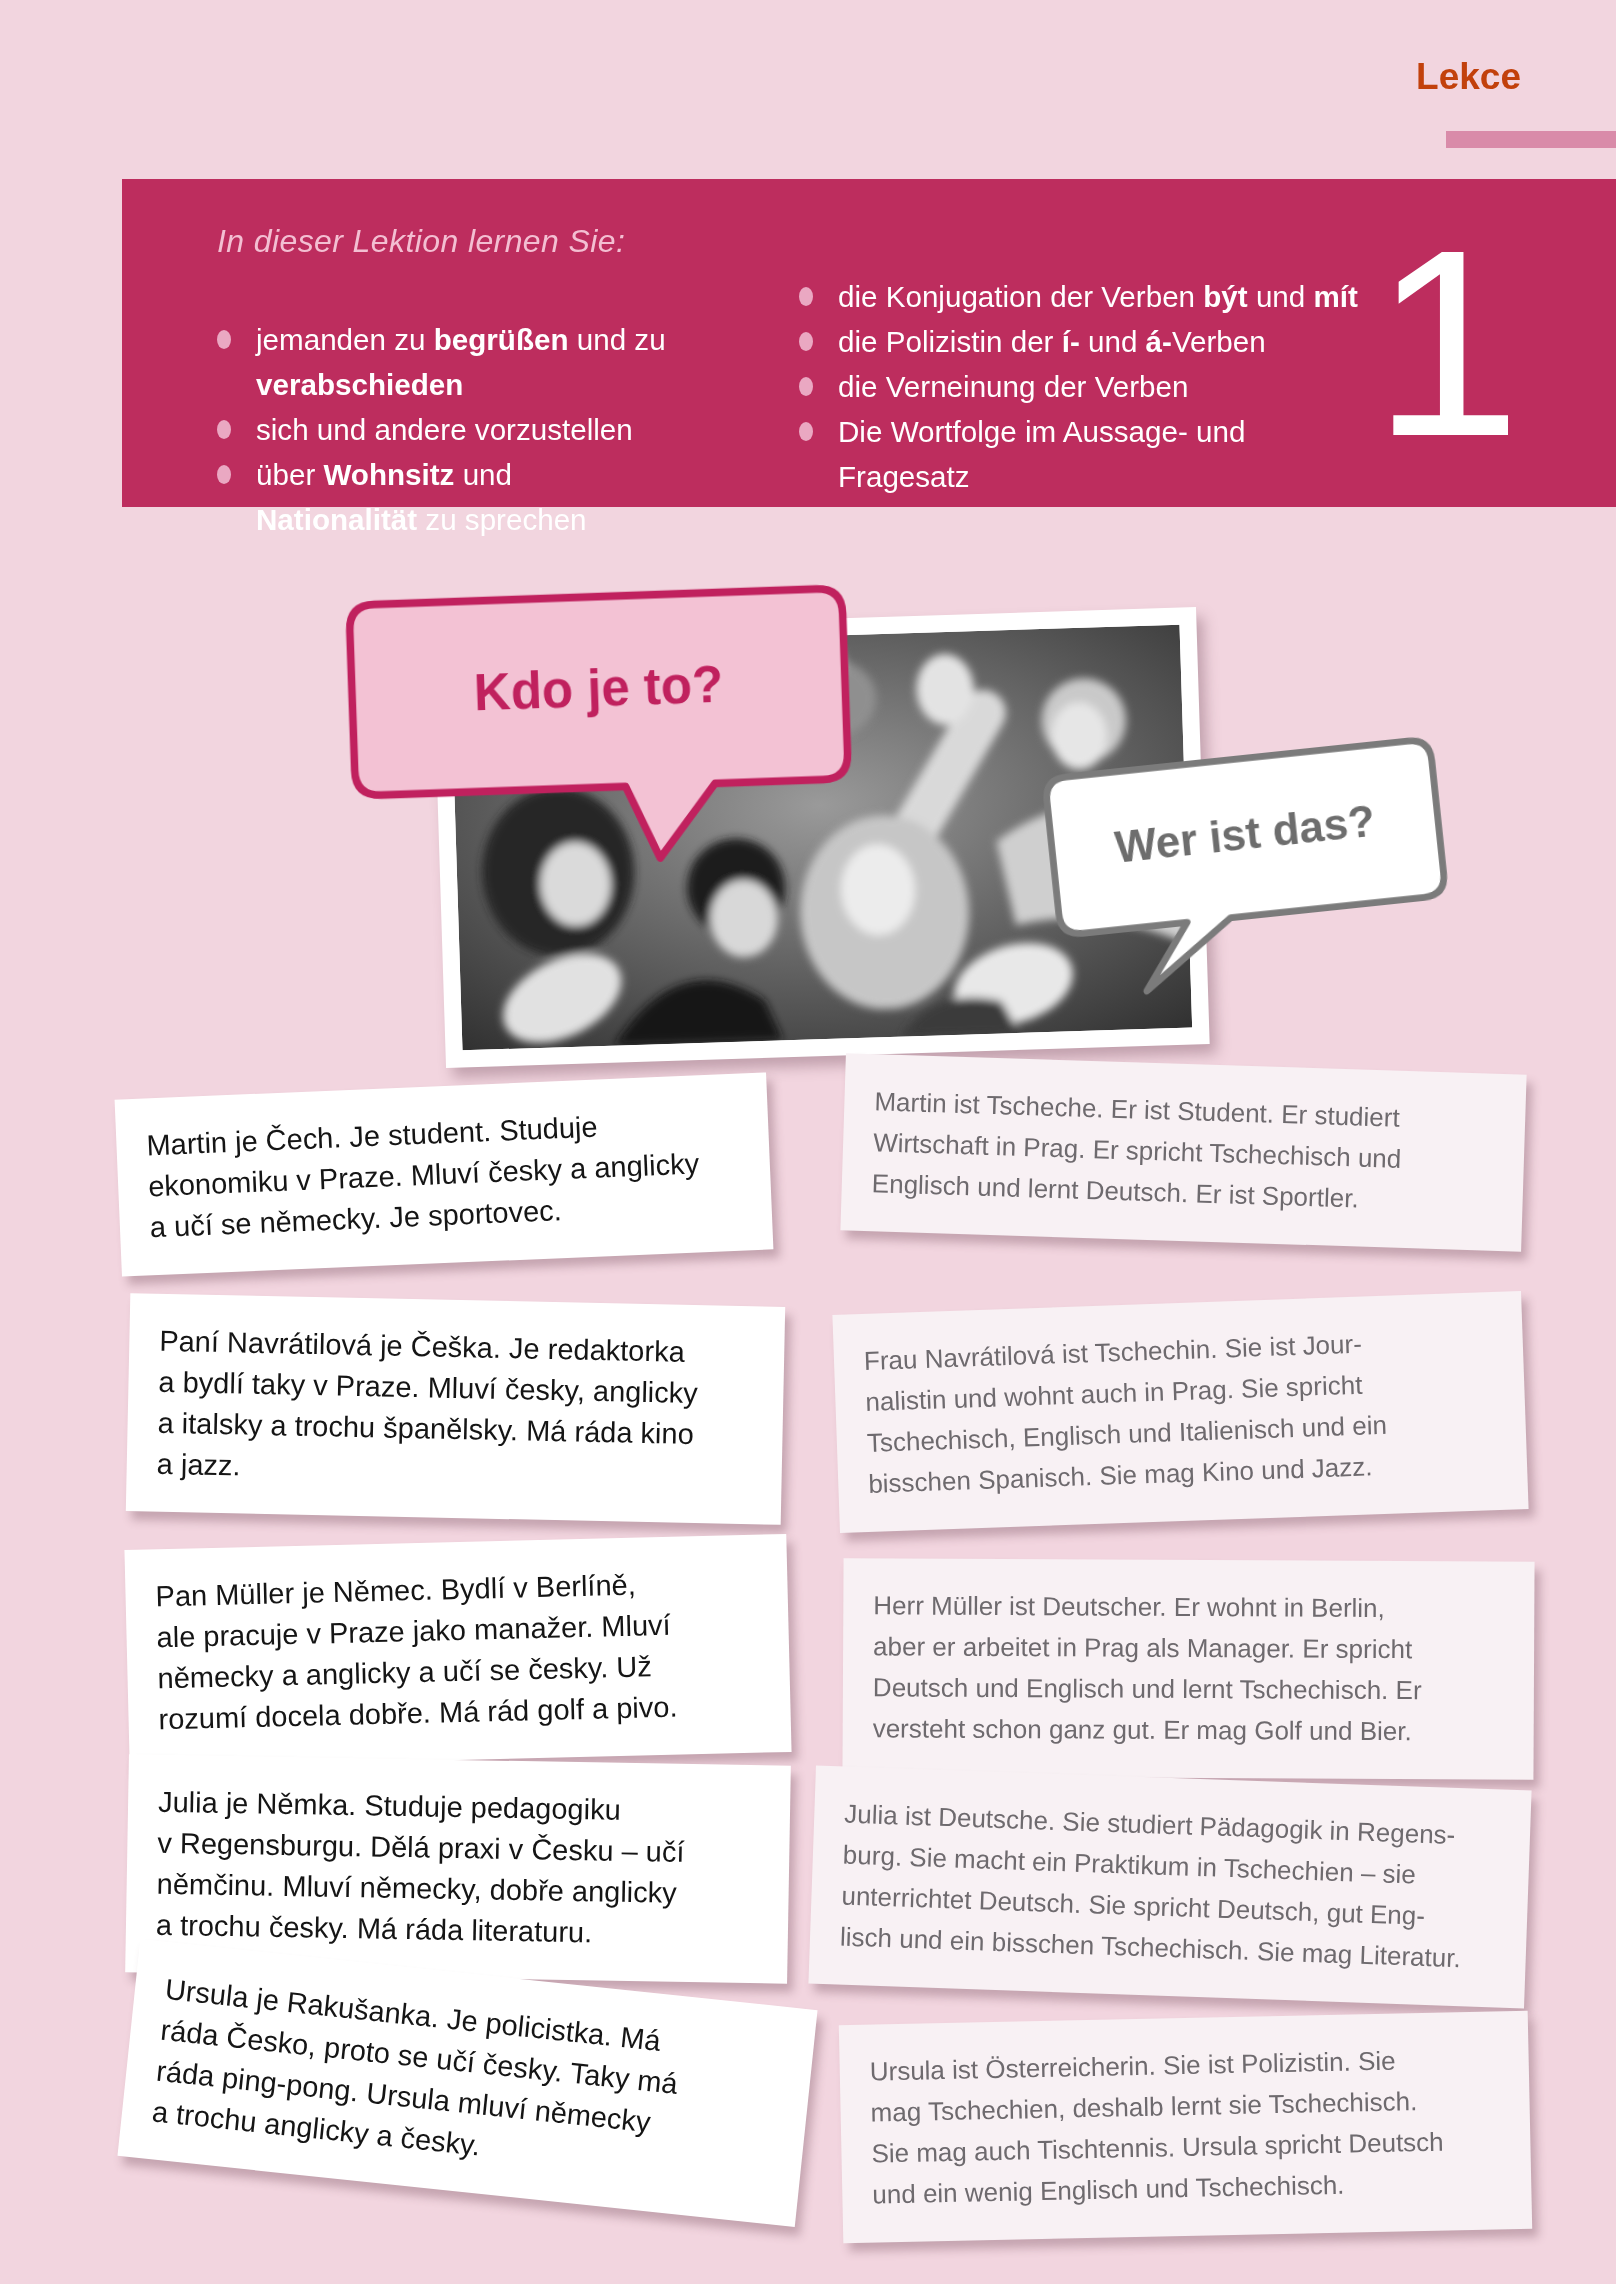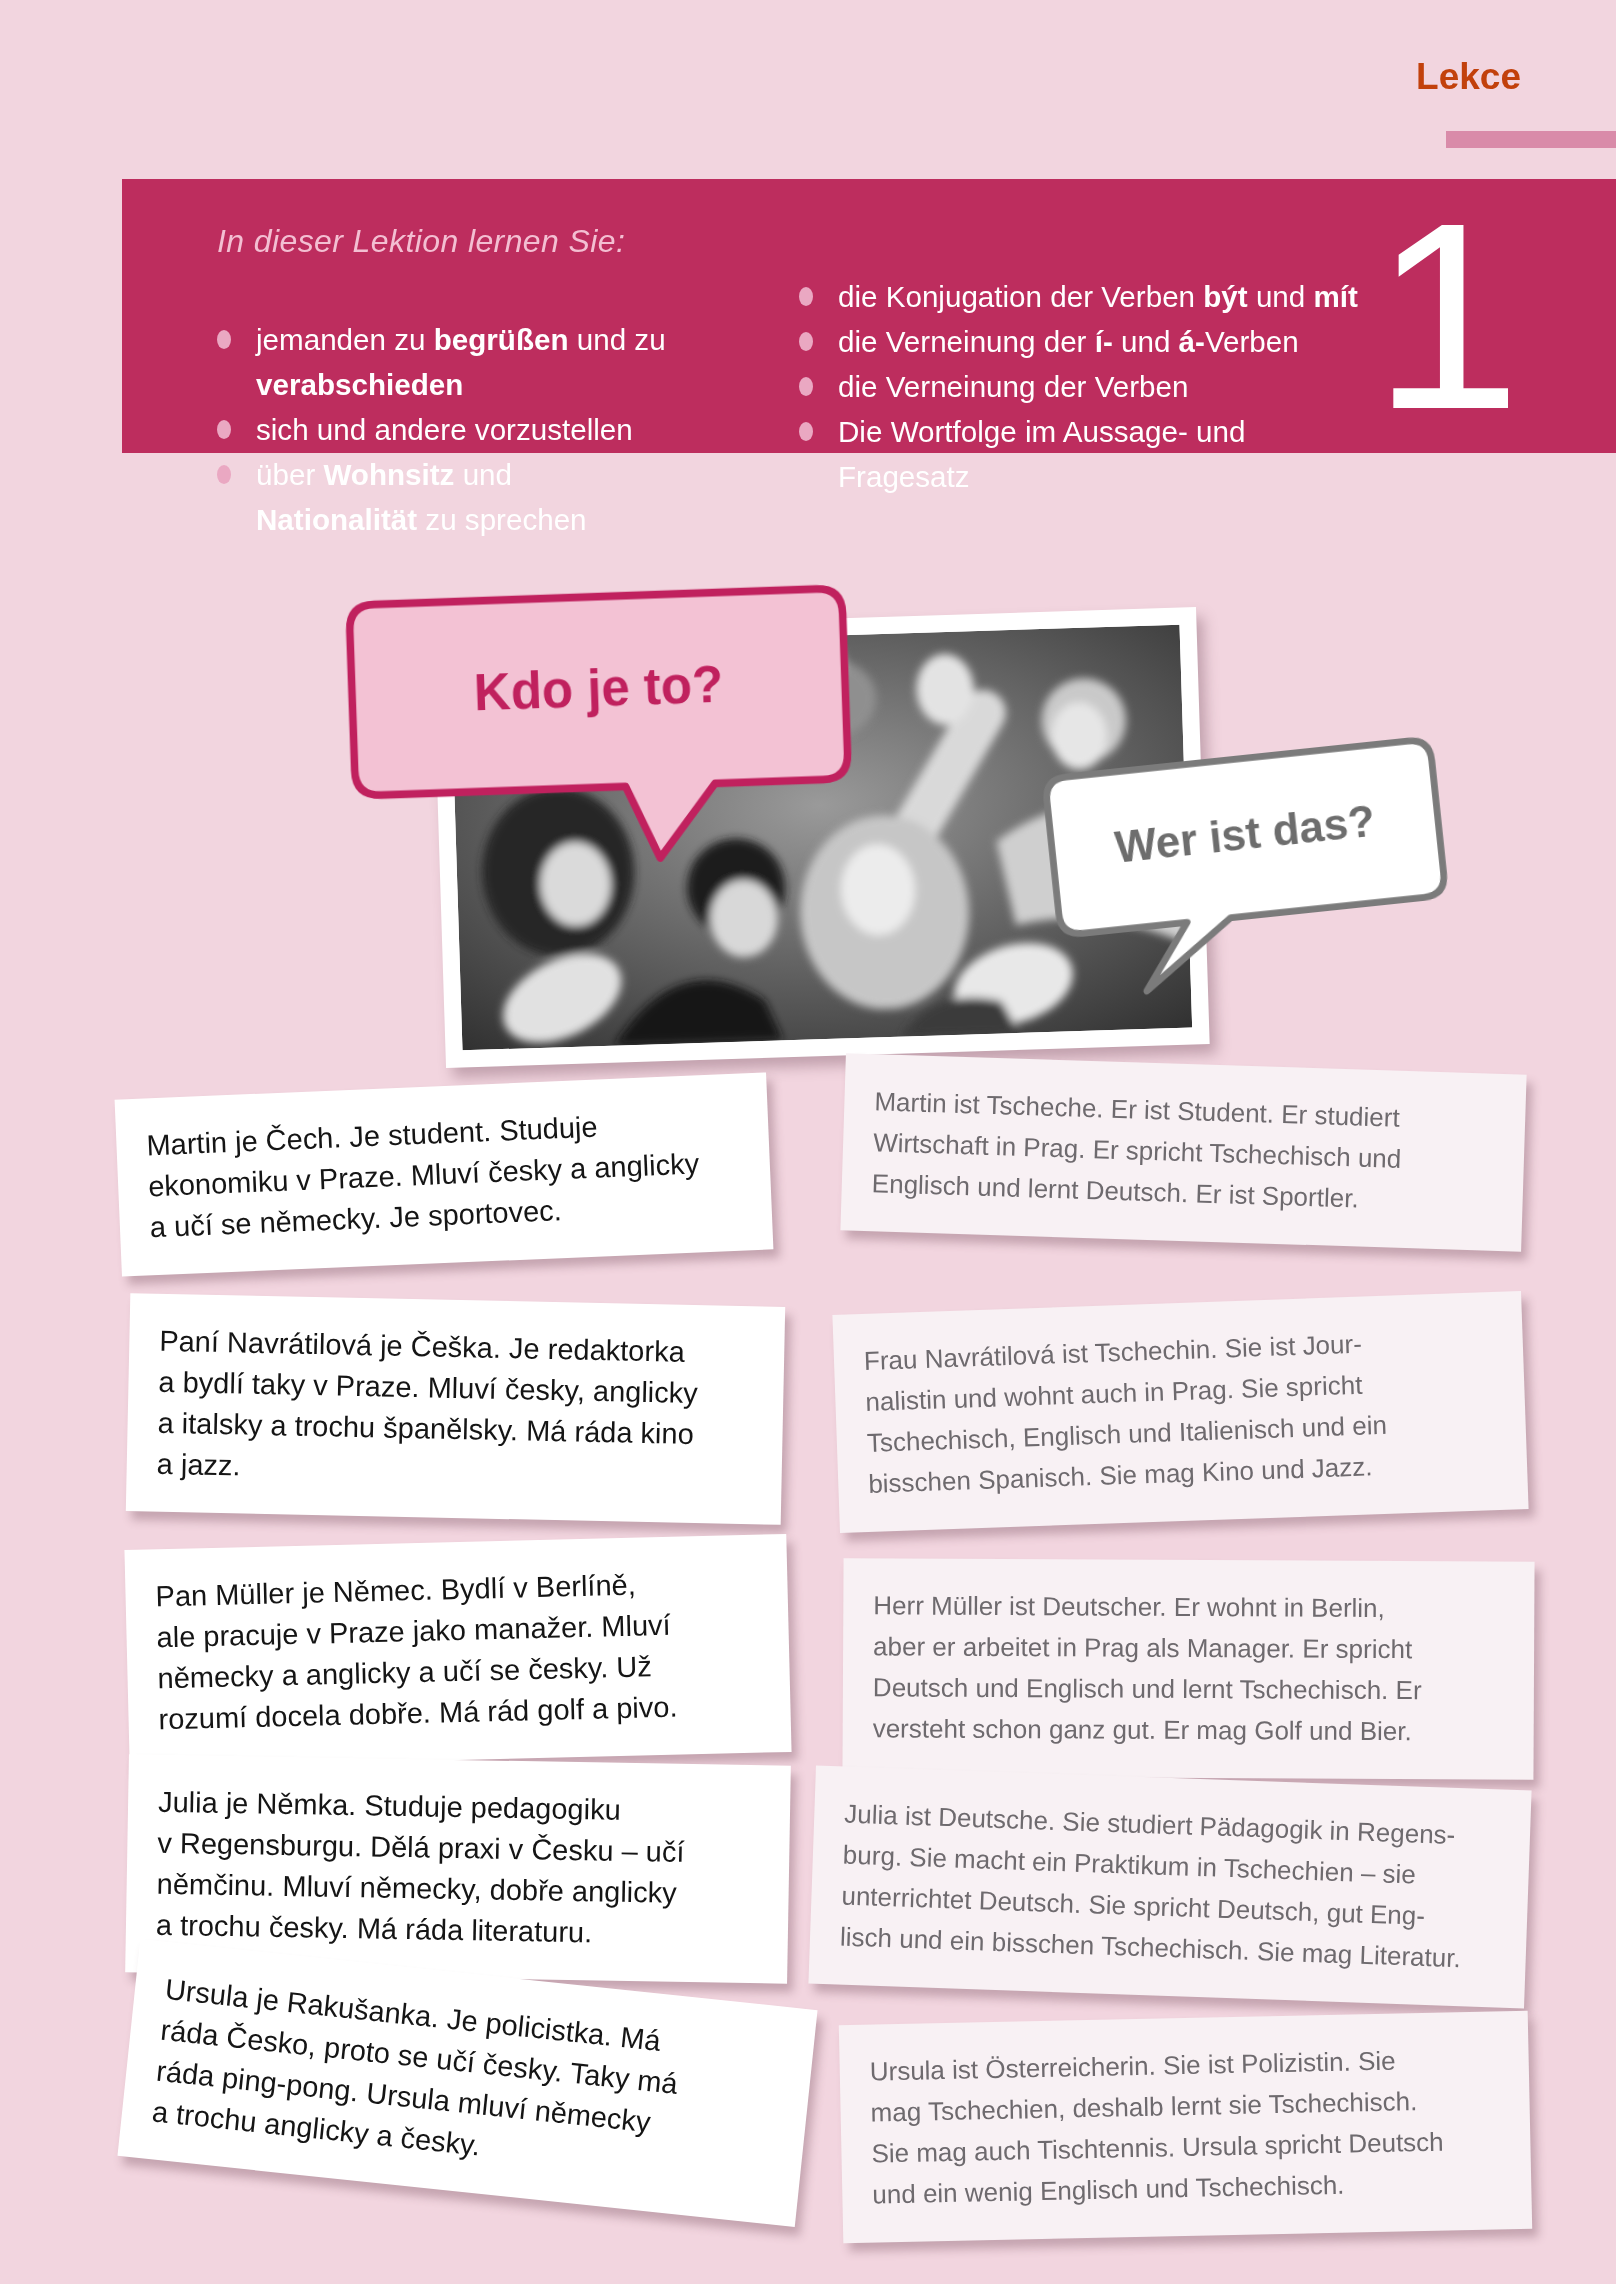--- a/index.html
+++ b/index.html
@@ -4,21 +4,21 @@
 <style>
   html,body{margin:0;padding:0;}
   body{
     width:1616px;height:2284px;position:relative;overflow:hidden;
     background:#f2d5df;
     font-family:"Liberation Sans",sans-serif;
   }
   .lekce{position:absolute;top:56px;right:95px;font-size:37px;font-weight:700;color:#c2410c;}
   .lekce-bar{position:absolute;top:131px;left:1446px;right:0;height:17px;background:#d98ba9;}
 
-  .panel{position:absolute;top:179px;left:122px;right:0;height:274px;background:#bd2d5e;}
+  .panel{position:absolute;top:179px;left:122px;right:0;height:328px;background:#bd2d5e;}
   .panel-intro{position:absolute;left:95px;top:44px;font-size:32px;font-style:italic;color:#f3bfd2;letter-spacing:0.4px;}
   .bullets{position:absolute;margin:0;padding:0;list-style:none;top:95px;}
   .bullets.left{left:95px;margin-top:43px;}
   .bullets.right{left:677px;}
   .bullets li{position:relative;padding-left:39px;color:#ffffff;font-size:29.6px;line-height:45px;white-space:pre;}
   .bullets .dot{position:absolute;left:0;top:12.7px;width:14.4px;height:19.4px;border-radius:50%;background:#eaa8c2;}
   .big-one{position:absolute;right:95px;top:0;height:100%;display:flex;align-items:center;
     font-size:266px;line-height:1;font-weight:400;color:#ffffff;}
 
   .bubble{position:absolute;z-index:3;}
@@ -65,21 +65,21 @@
     <div class="panel-intro">In dieser Lektion lernen Sie:</div>
     <ul class="bullets left">
       <li><span class="dot"></span><span><span>jemanden zu </span><span style="font-weight: 700;">begrüßen</span><span> und zu
 </span><span style="font-weight: 700;">verabschieden</span></span></li>
       <li><span class="dot"></span><span><span>sich und andere </span><span style="font-weight: 400;">vorzustellen</span></span></li>
       <li><span class="dot"></span><span><span>über </span><span style="font-weight: 700;">Wohnsitz</span><span> und
 </span><span style="font-weight: 700;">Nationalität</span><span> zu sprechen</span></span></li>
     </ul>
     <ul class="bullets right">
       <li><span class="dot"></span><span><span>die Konjugation der Verben </span><span style="font-weight: 700;">být</span><span> und </span><span style="font-weight: 700;">mít</span></span></li>
-      <li><span class="dot"></span><span><span>die Verneinung der </span><span style="font-weight: 700;">í-</span><span> und </span><span style="font-weight: 700;">á-</span><span>Verben</span></span></li>
+      <li><span class="dot"></span><span><span>die Polizistin der </span><span style="font-weight: 700;">í-</span><span> und </span><span style="font-weight: 700;">á-</span><span>Verben</span></span></li>
       <li><span class="dot"></span><span><span>die </span><span style="font-weight: 400;">Verneinung</span><span> der Verben</span></span></li>
       <li><span class="dot"></span><span><span>Die </span><span style="font-weight: 400;">Wortfolge</span><span> im Aussage- und
 Fragesatz</span></span></li>
     </ul>
     <div class="big-one">1</div>
   </section>
 
   <div class="photo">
     <svg viewBox="0 0 865 478" preserveAspectRatio="none">
       <defs>

